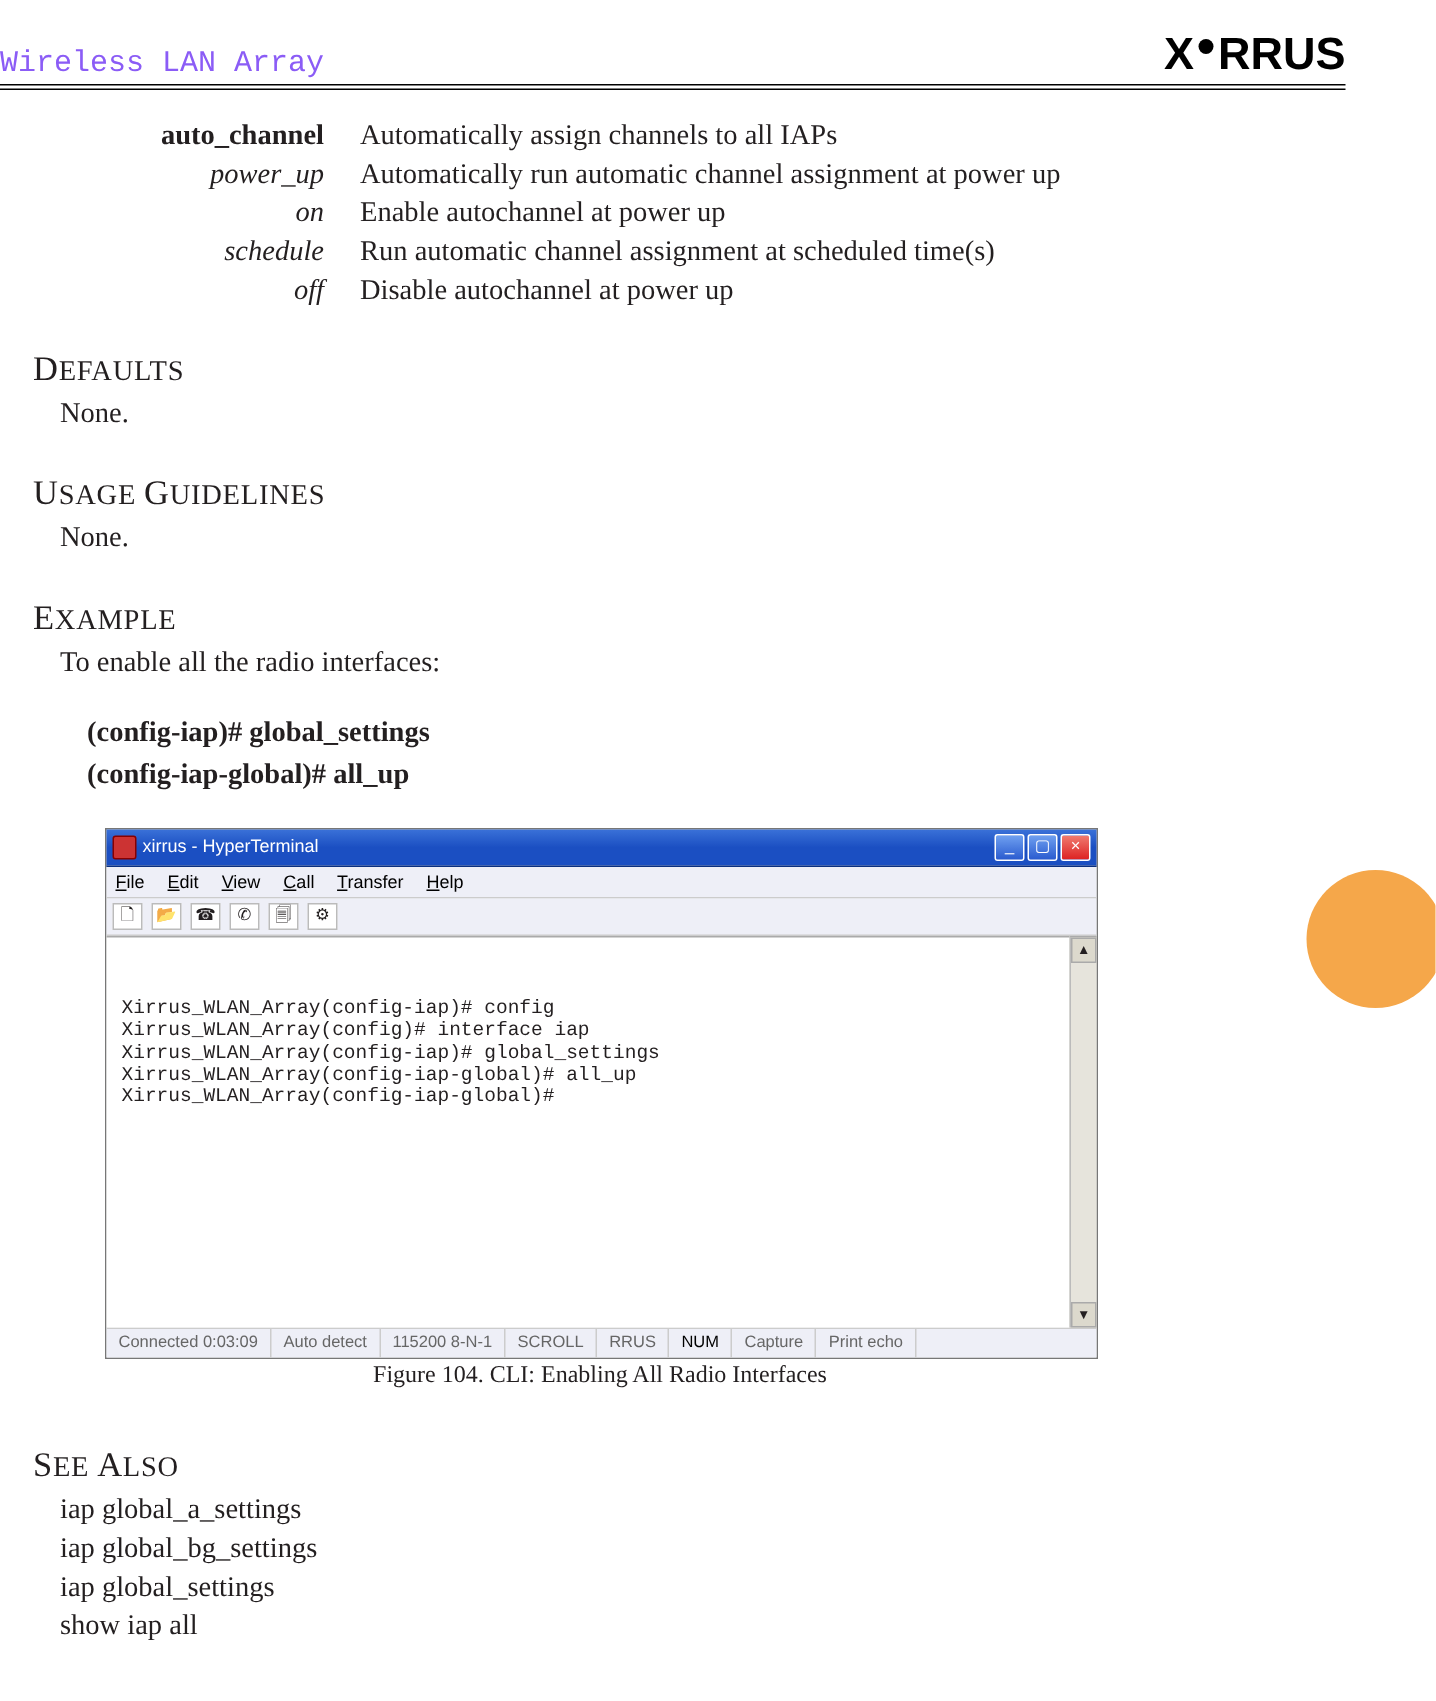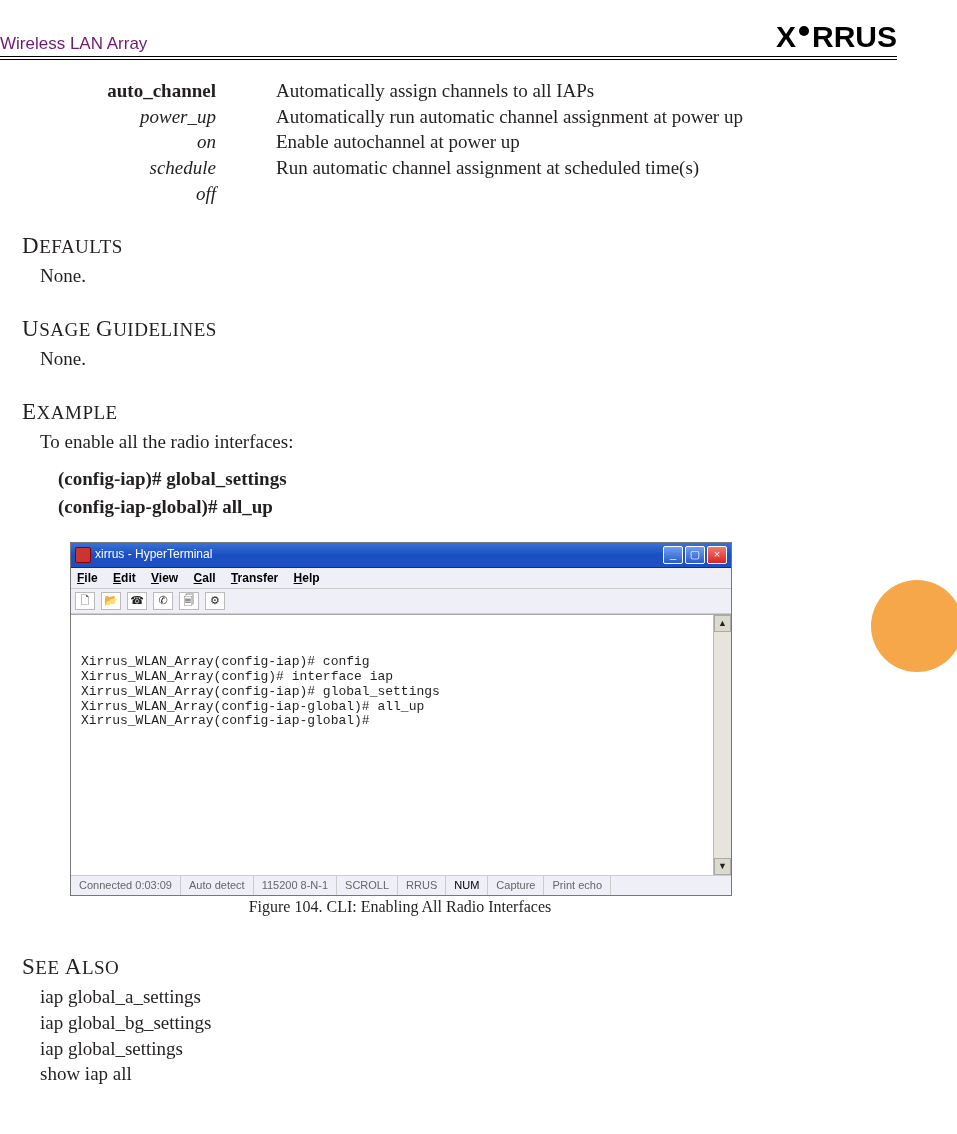--- a/index.html
+++ b/index.html
@@ -16,23 +16,23 @@
     position: relative;
     min-height: 1094px;
   }
   .header {
     display: flex;
     justify-content: space-between;
     align-items: flex-end;
     padding: 0 0 2px 0;
   }
   .header-title {
-    color: #701a75;
-    font-family: Liberation Sans, sans-serif;
-    font-size: 17px;
+    color: #8b5cf6;
+    font-family: Liberation Mono, monospace;
+    font-size: 20px;
   }
   .logo {
     display: flex;
     align-items: center;
     gap: 2px;
     font-weight: 900;
     font-size: 30px;
     font-family: Arial, Helvetica, sans-serif;
     letter-spacing: 0px;
   }
@@ -51,21 +51,20 @@
     margin: 0 0 18px 0;
   }
   .content {
     font-size: 19px;
     line-height: 1.35;
     color: #231f20;
   }
   .param-row {
     display: flex;
     margin: 0;
-    gap: 36px;
   }
   .param-label {
     width: 240px;
     text-align: right;
     padding-right: 24px;
     box-sizing: border-box;
     flex-shrink: 0;
   }
   .bold { font-weight: 700; }
   .italic { font-style: italic; padding-left: 34px; }
@@ -77,21 +76,21 @@
     letter-spacing: 0.5px;
   }
   .sec-heading .first { font-size: 23px; }
   .sec-body {
     margin-left: 40px;
     margin-top: 2px;
   }
   .example-cmd {
     margin-left: 58px;
     font-weight: 700;
-    margin-top: 12px;
+    margin-top: 22px;
   }
   .example-cmd div { margin-top: 2px; }
   .figure-wrap {
     margin: 22px 0 0 70px;
   }
   .ht-window {
     width: 660px;
     border: 1px solid #777;
     background: #f3f2ee;
     font-family: Tahoma, Arial, sans-serif;
@@ -119,21 +118,21 @@
     color:#fff;
   }
   .ht-btn.close { background: linear-gradient(#f07b6f,#d22); }
   .ht-menubar {
     background:#eeeff7;
     padding: 2px 6px;
     font-size:12px;
     color:#000;
     border-bottom:1px solid #ccc;
   }
-  .ht-menubar span { margin-right: 12px; font-weight: bold; }
+  .ht-menubar span { margin-right: 12px; }
   .ht-menubar span u { text-decoration: underline; }
   .ht-toolbar {
     background:#eeeff7;
     padding: 3px 4px;
     border-bottom:1px solid #ccc;
     display:flex;
     gap:6px;
     align-items:center;
   }
   .ht-tool {
@@ -216,20 +215,21 @@
       <div class="param-row">
         <div class="param-label italic">on</div>
         <div>Enable autochannel at power up</div>
       </div>
       <div class="param-row">
         <div class="param-label italic">schedule</div>
         <div>Run automatic channel assignment at scheduled time(s)</div>
       </div>
       <div class="param-row">
         <div class="param-label italic">off</div>
+        <div>Disable autochannel at power up</div>
       </div>
     </div>
 
     <div class="sec-heading">
       <span class="first">D</span><span>EFAULTS</span>
     </div>
     <div class="sec-body">None.</div>
 
     <div class="sec-heading">
       <span class="first">U</span><span>SAGE </span><span class="first">G</span><span>UIDELINES</span>

